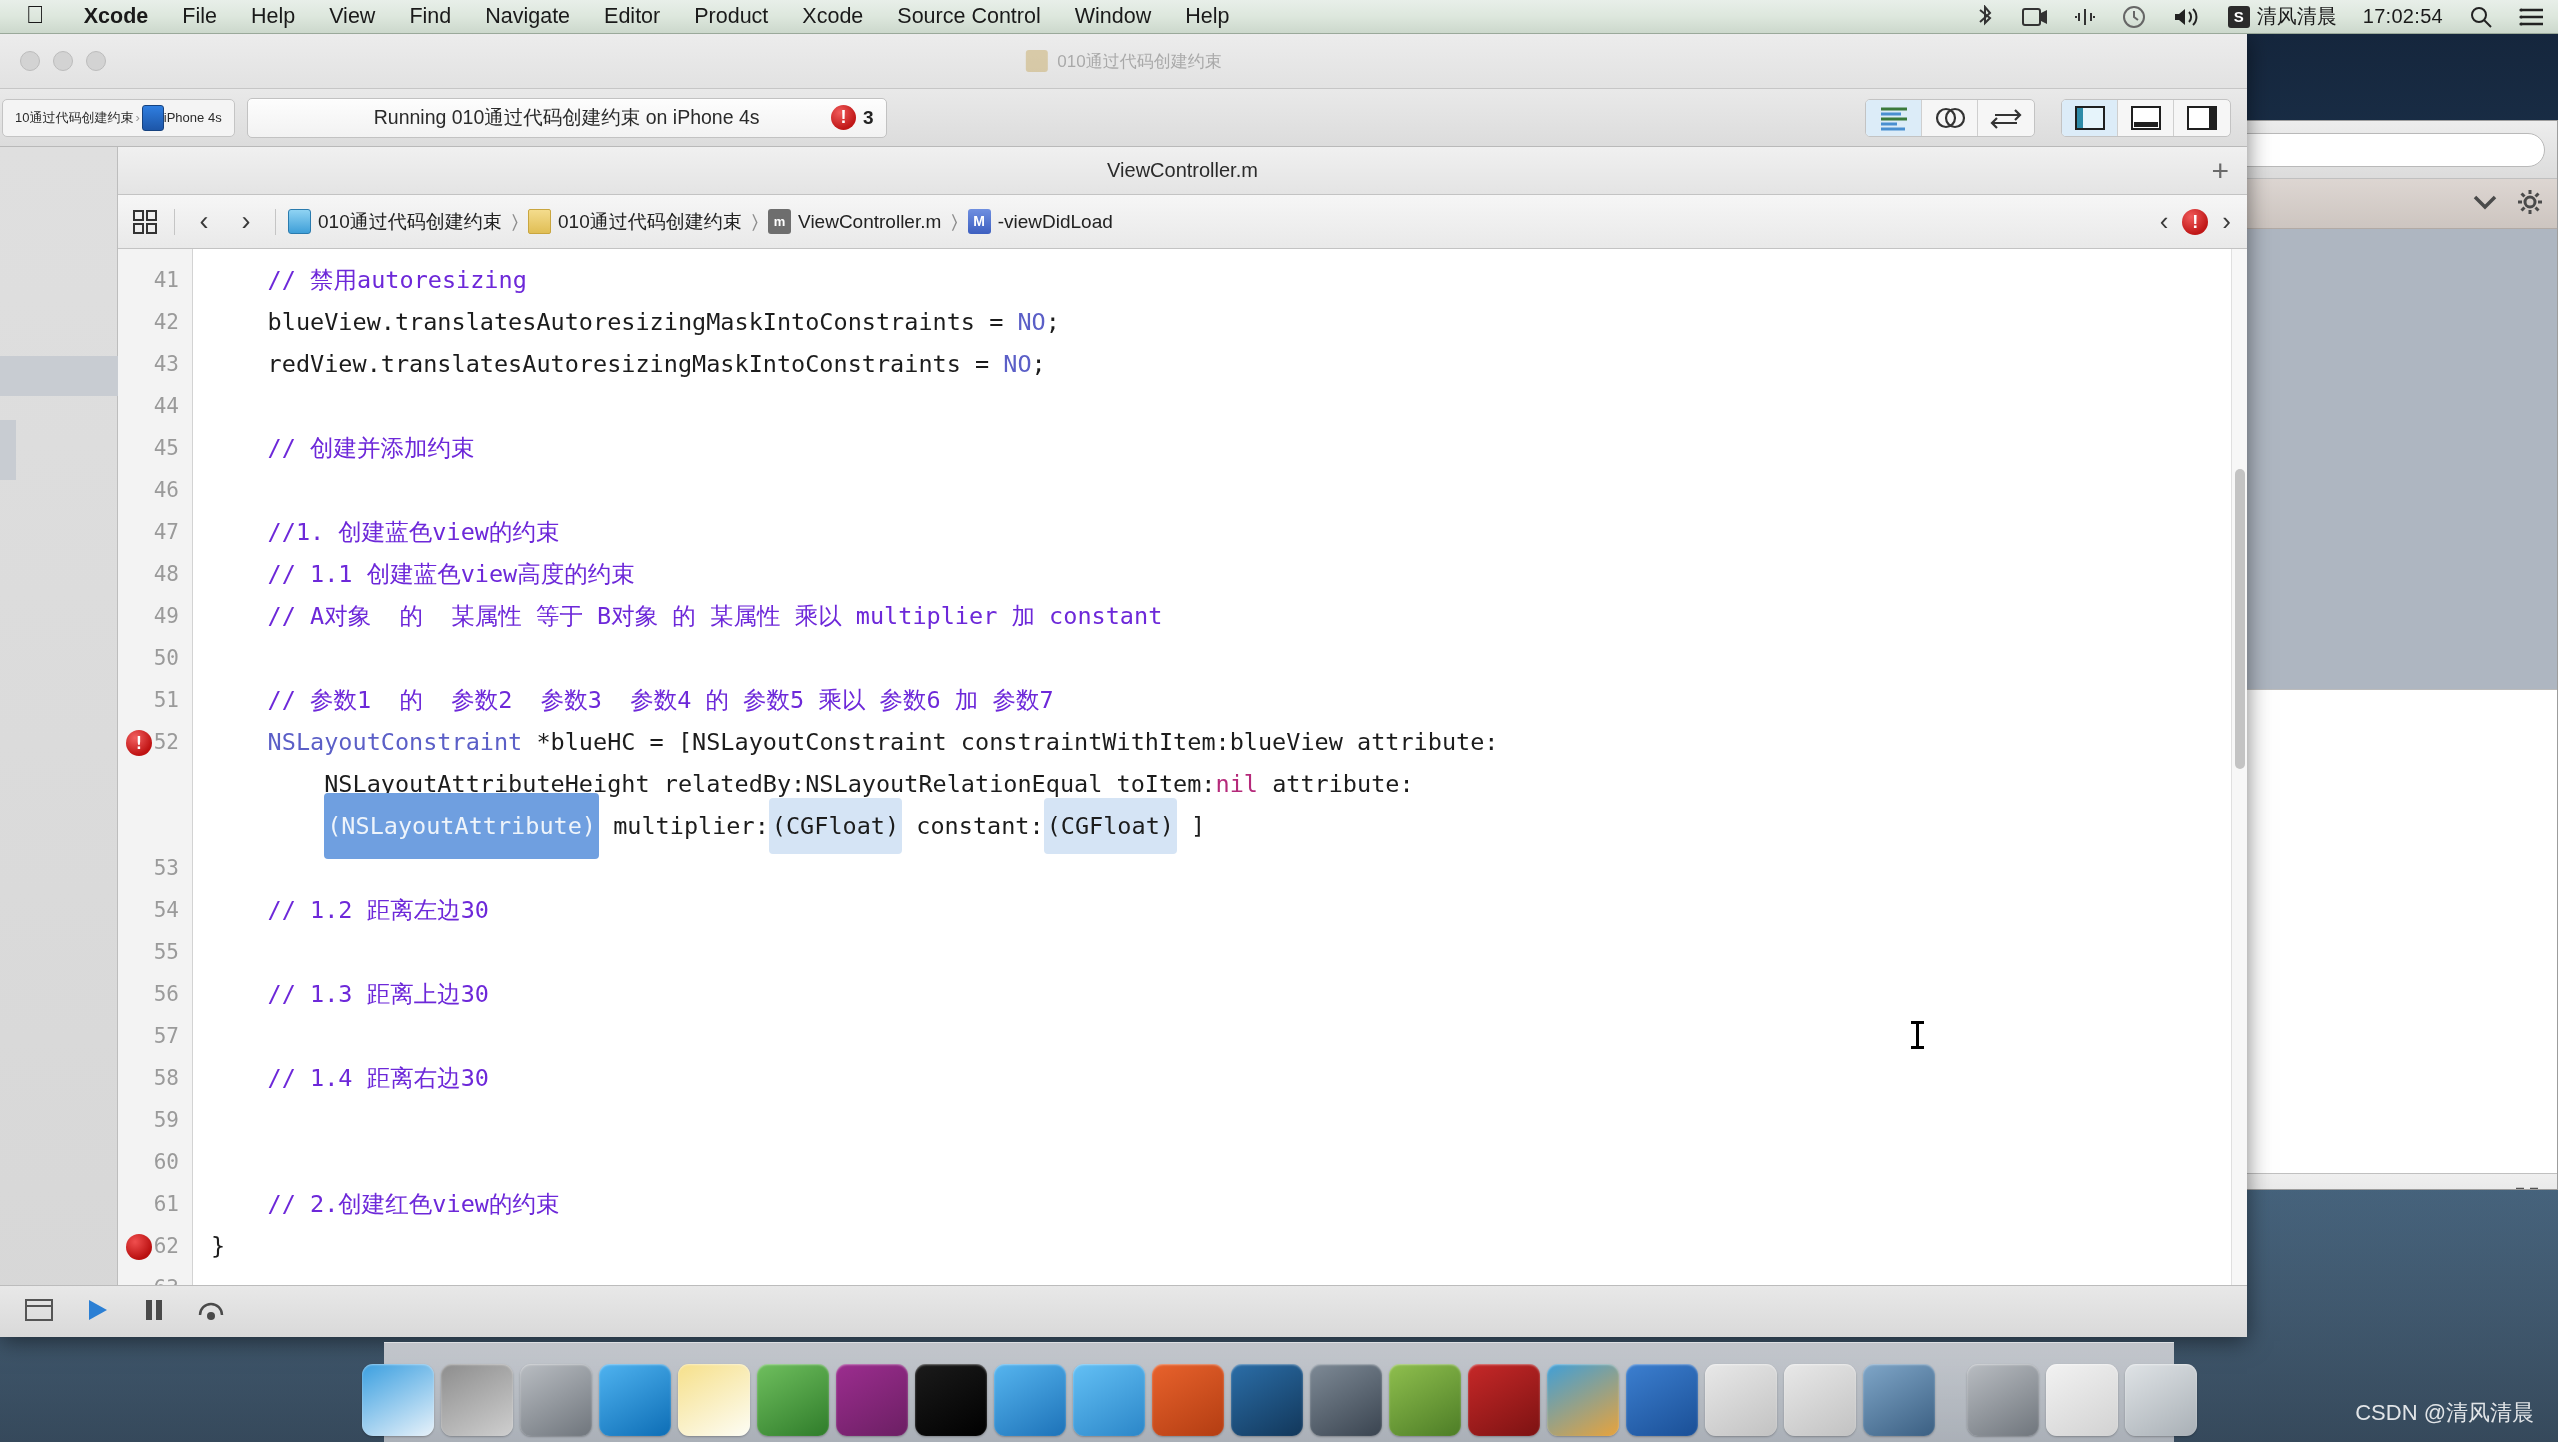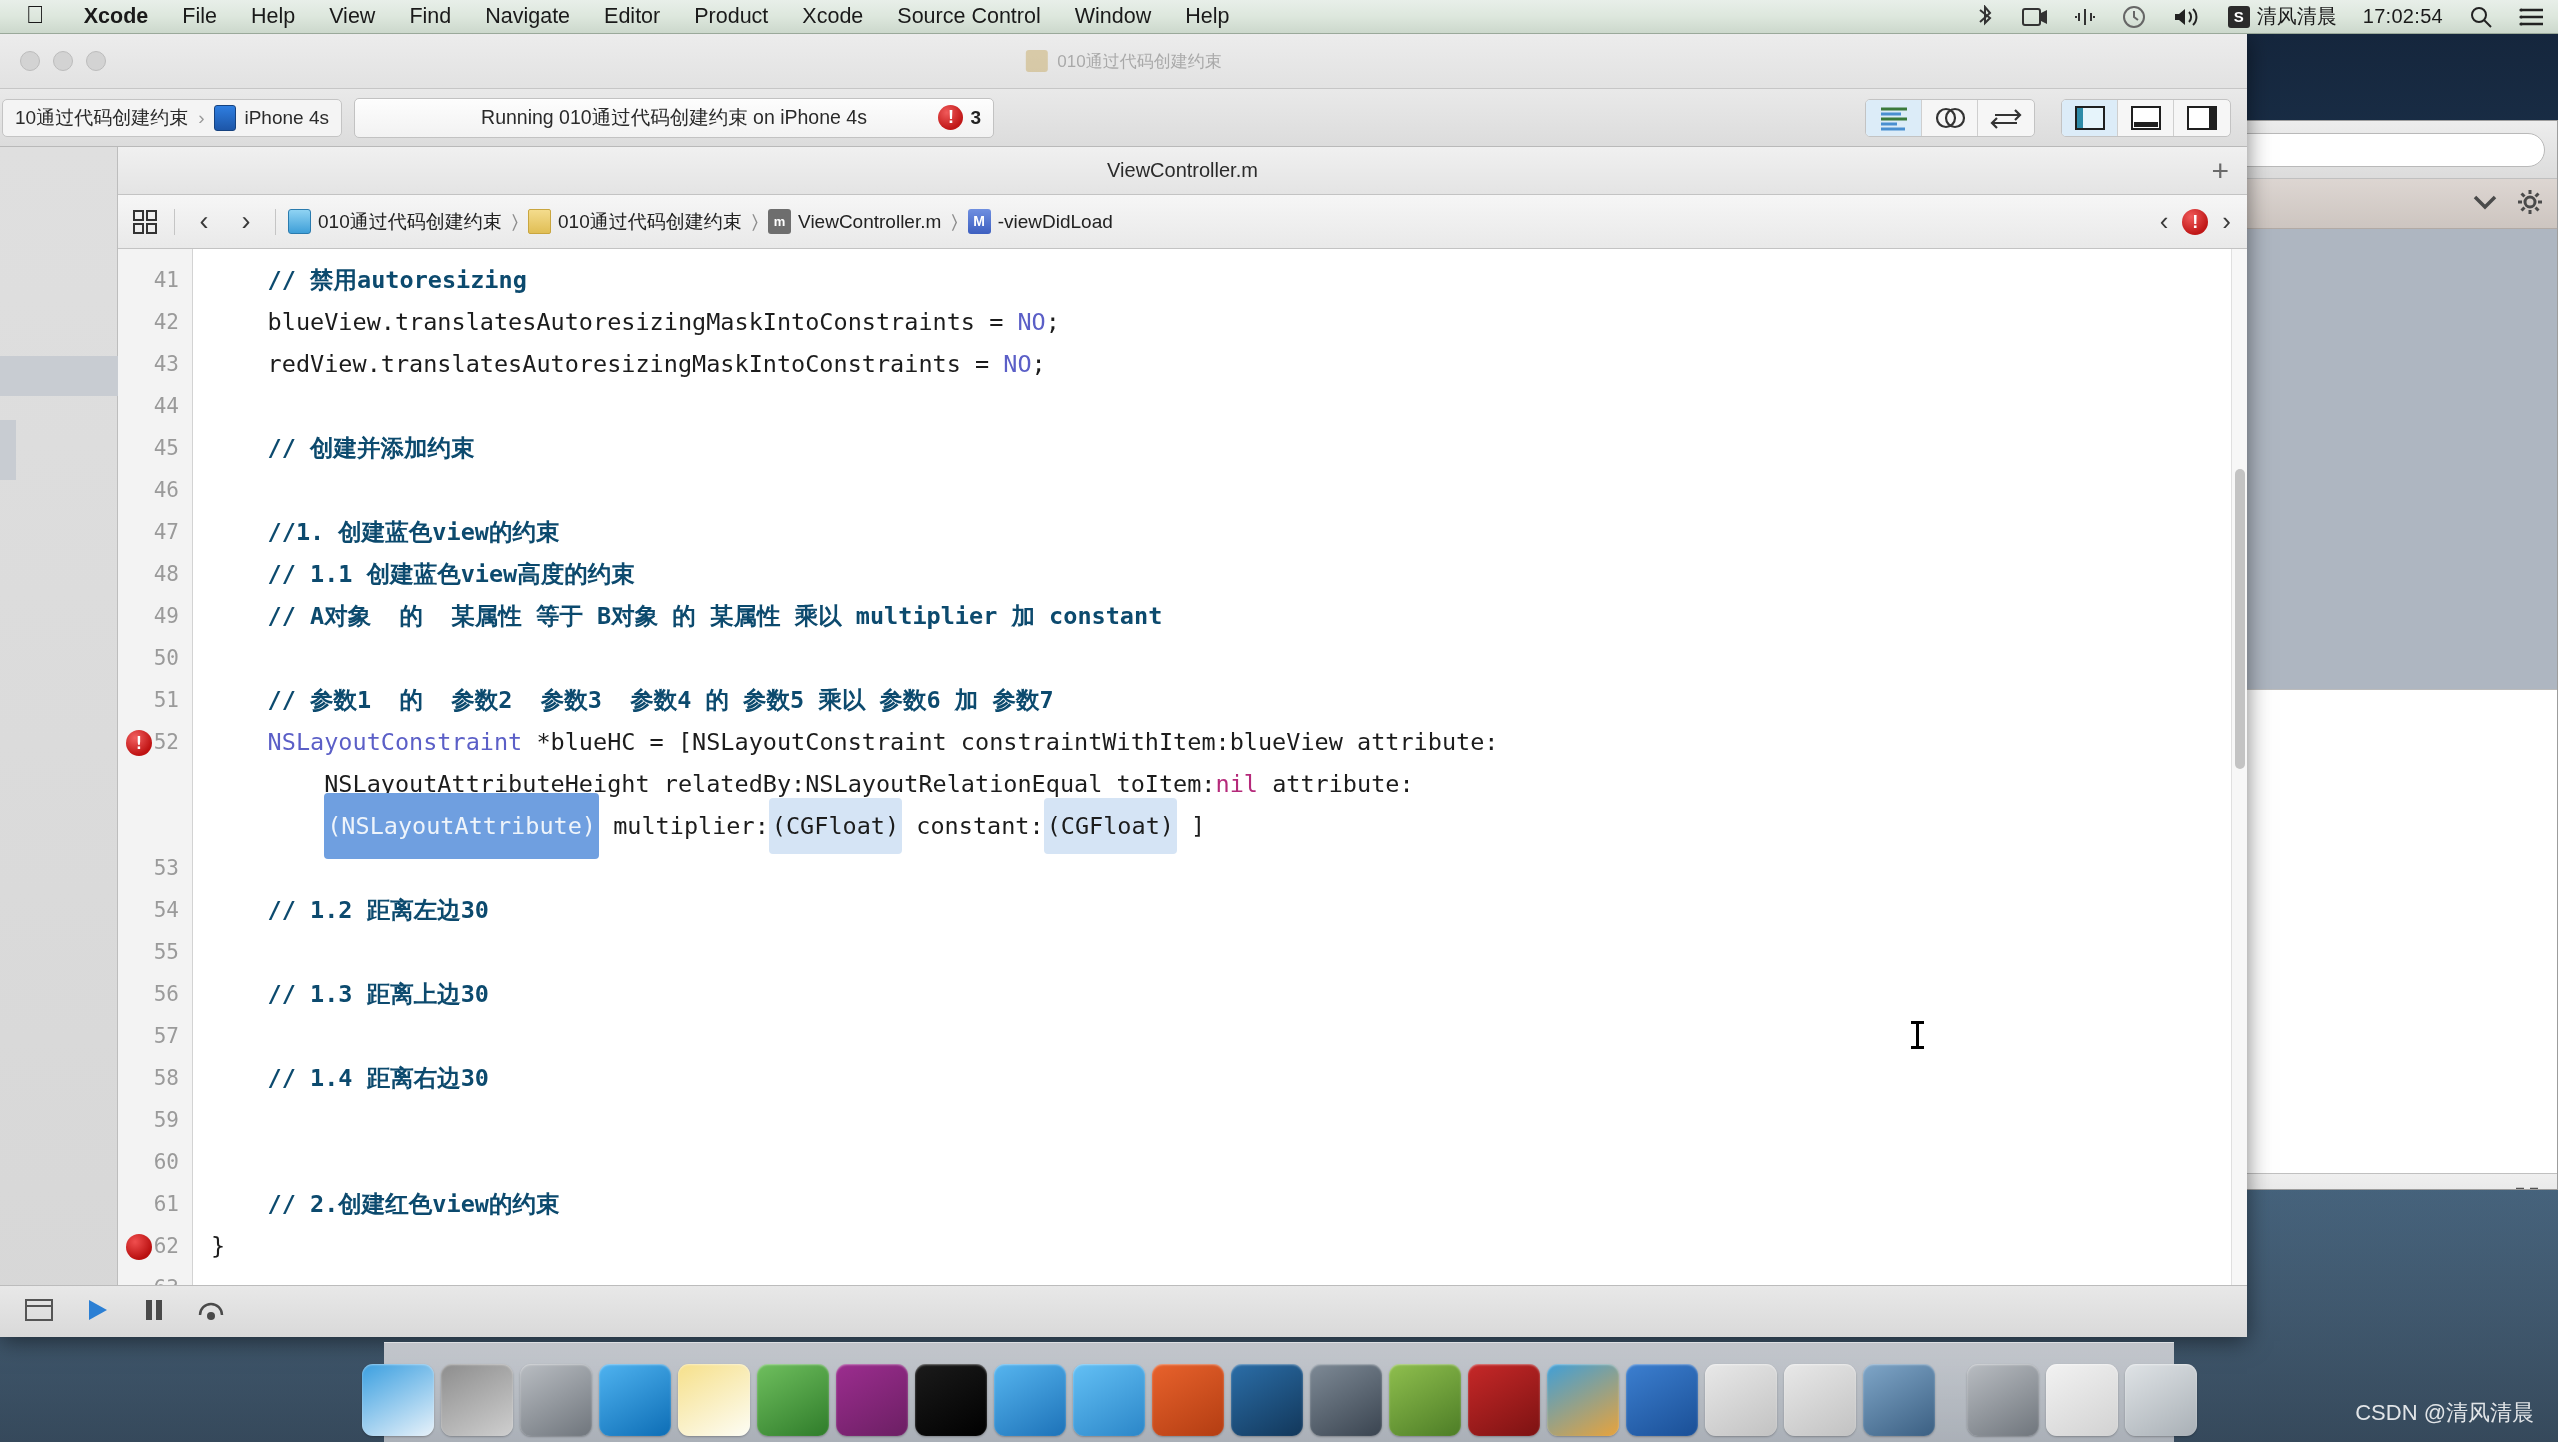--- a/index.html
+++ b/index.html
@@ -66,22 +66,22 @@
 
   
   #xc-toolbar{
     height:58px;width:100%;
     background:linear-gradient(180deg,#e9e9e9 0%,#dcdcdc 100%);
     border-bottom:1px solid #b9b9b9;
     display:flex;align-items:center;padding:0 16px;gap:12px;
   }
   .scheme-box{
     display:flex;align-items:center;height:38px;background:#f4f4f4;
-    border:1px solid #c4c4c4;border-radius:5px;padding:0 12px;gap:8px;
-    font-size:19px;color:#2b2b2b;white-space:nowrap;
+    border:1px solid #c4c4c4;border-radius:5px;padding:0 12px;gap:0;
+    font-size:13px;color:#2b2b2b;white-space:nowrap;
     margin-left:-14px;
   }
   .scheme-box .sep{color:#999;margin:0 2px;}
   .dev-ico{width:22px;height:26px;border-radius:3px;
     background:linear-gradient(180deg,#2f7ee0 0%,#1d56a8 100%);
     border:1px solid #16427f;}
   .status-box{
     flex:0 0 auto; width:640px; height:40px;
     background:linear-gradient(180deg,#fdfdfd 0%,#f2f2f2 100%);
     border:1px solid #c2c2c2; border-radius:5px;
@@ -169,21 +169,21 @@
   .bp.solid{background:radial-gradient(circle at 35% 30%,#f04e4e,#b91010 70%);}
   #code-lines{
     flex:1;padding:10px 0 0 18px;
     font-family:"DejaVu Sans Mono", monospace;
     font-size:23.5px;
     color:#1c1c1c;
     white-space:pre;
     overflow:hidden;
   }
   .cl{height:42px;line-height:42px;white-space:pre;}
-  .cm{color:#0c4a6e;font-weight:bold;}
+  .cm{color:#6d28d9;}
   .typ{color:#5b5fc7;}
   .nilc{color:#b5297a;}
   .plain{color:#1c1c1c;}
   .ph{
     background:#6f9fe0;color:#eef4fb;border-radius:4px;padding:19px 3px;
   }
   .ph2{background:#d5e4f5;color:#1c1c1c;border-radius:4px;padding:14px 3px;}
   .mousecur{
     position:absolute;left:1792px;top:772px;width:16px;height:30px;z-index:5;
   }

